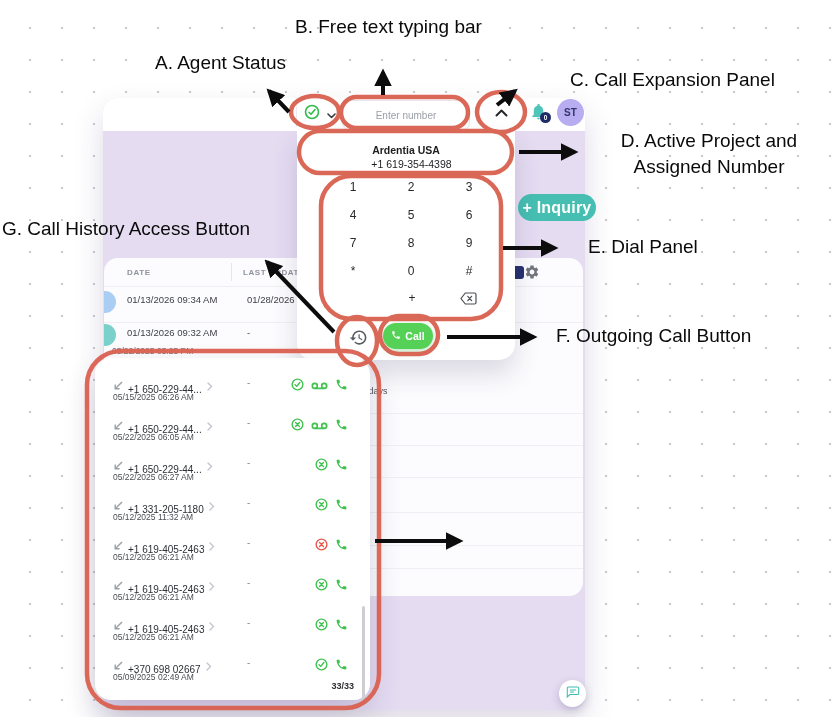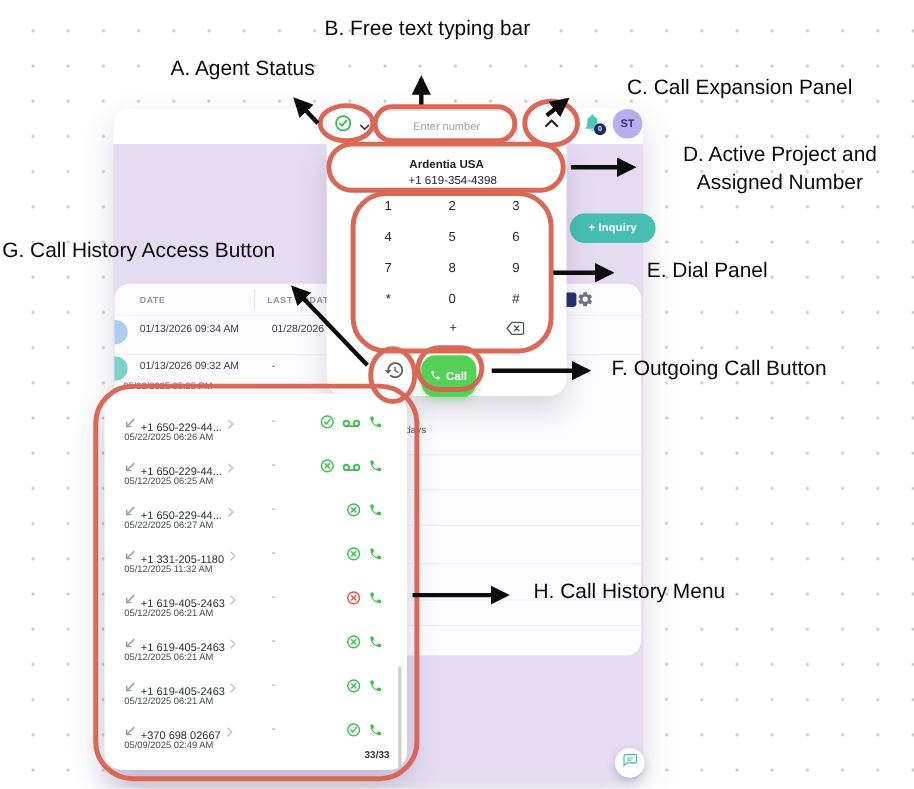--- a/index.html
+++ b/index.html
@@ -34,35 +34,35 @@
   .trow-avatar{position:absolute;left:-10px;width:22px;height:22px;border-radius:50%;}
   .trow-date{position:absolute;left:23px;font-size:9.5px;color:#3c3f45;}
   .trow-updated{position:absolute;left:143px;font-size:9.5px;color:#3c3f45;white-space:nowrap;}
   #clipped-row-text{position:absolute;left:8px;top:88px;font-size:8.5px;color:#6b6f76;}
   #gear-wrap{position:absolute;left:420px;top:6px;}
   #partial-btn{position:absolute;left:408px;top:8px;width:12px;height:13px;border-radius:3px;background:#25316e;}
   #frag-days{position:absolute;left:257px;top:128px;font-size:9px;color:#55585e;}
   #frag-hour{position:absolute;left:246px;top:286px;font-size:9px;color:#55585e;}
   
   #inquiry-btn{left:518px;top:194px;width:78px;height:27px;border-radius:14px;background:#46bfb2;z-index:3;
-    color:#fff;font-size:10px;font-weight:700;display:flex;align-items:center;justify-content:center;letter-spacing:.2px;}
+    color:#fff;font-size:16px;font-weight:700;display:flex;align-items:center;justify-content:center;letter-spacing:.2px;}
   
   #dialer-popup{left:297px;top:130px;width:218px;height:230px;background:#fff;border-radius:0 0 16px 16px;
     box-shadow:0 14px 26px rgba(50,40,90,.16);z-index:5;}
   #project-block{position:absolute;left:0;top:14px;width:100%;text-align:center;color:#1d1d20;}
   #project-name{font-size:10.5px;font-weight:700;}
   #project-number{font-size:10.5px;margin-top:2px;padding-left:11px;}
   #dialpad{position:absolute;left:27px;top:43px;width:174px;height:112px;display:grid;
     grid-template-columns:repeat(3,1fr);grid-auto-rows:28px;}
   .dial-key{display:flex;align-items:center;justify-content:center;font-size:12px;color:#2a2a2e;cursor:pointer;}
   #plus-key{position:absolute;left:102px;top:158px;width:26px;height:20px;display:flex;align-items:center;
     justify-content:center;font-size:12px;color:#2a2a2e;}
   #backspace-key{position:absolute;left:158px;top:160px;width:26px;height:16px;display:flex;align-items:center;justify-content:center;}
   #history-btn{position:absolute;left:50px;top:198px;width:22px;height:22px;display:flex;align-items:center;justify-content:center;}
-  #call-btn{position:absolute;left:86px;top:193px;width:50px;height:38px;border-radius:13px;background:#55d158;
+  #call-btn{position:absolute;left:86px;top:193px;width:50px;height:26px;border-radius:13px;background:#55d158;
     display:flex;align-items:center;justify-content:center;gap:4px;color:#fff;font-size:10.5px;font-weight:700;
     box-shadow:0 3px 8px rgba(60,190,80,.35);}
   
   #history-popup{left:95px;top:358px;width:275px;height:342px;background:#fff;border-radius:16px;
     box-shadow:0 16px 32px rgba(50,40,90,.2);z-index:6;}
   .hrow{position:absolute;left:0;width:100%;height:40px;}
   .hrow-line1{position:absolute;left:18px;top:1px;display:flex;align-items:flex-end;gap:5px;}
   .hrow-number{font-size:10px;font-weight:500;color:#2c2f35;white-space:nowrap;}
   .hrow-dash{position:absolute;left:152px;top:1px;font-size:10px;color:#8b8f96;}
   .hrow-icons{position:absolute;right:22px;top:1px;display:flex;align-items:center;gap:7px;}
@@ -212,21 +212,21 @@
               </svg></span>
             <span><svg width="17" height="11" viewBox="0 0 20 12">
                 <circle cx="4.5" cy="6.5" r="2.9" fill="none" stroke="#3fc24e" stroke-width="2"></circle>
                 <circle cx="15.5" cy="6.5" r="2.9" fill="none" stroke="#3fc24e" stroke-width="2"></circle>
                 <line x1="4.5" y1="9.4" x2="15.5" y2="9.4" stroke="#3fc24e" stroke-width="2"></line>
               </svg></span>
             <span><svg width="13" height="13" viewBox="0 0 24 24">
                 <path fill="#3fc24e" d="M6.62 10.79c1.44 2.83 3.76 5.14 6.59 6.59l2.2-2.21c.27-.27.67-.36 1.02-.24 1.12.37 2.33.57 3.57.57.55 0 1 .45 1 1V20c0 .55-.45 1-1 1-9.39 0-17-7.61-17-17 0-.55.45-1 1-1h3.5c.55 0 1 .45 1 1 0 1.25.2 2.45.57 3.57.11.35.03.74-.25 1.02l-2.2 2.2z"></path>
               </svg></span>
           </span>
-     <div class="hrow-date">05/22/2025 06:26 AM</div>
+     <div class="hrow-date">05/15/2025 06:26 AM</div>
         </div>
         <div class="hrow" style="top: 58px;">
           <div class="hrow-line1">
        <span><svg width="10" height="10" viewBox="0 0 10 10">
                 <path d="M9 1L2.8 7.2" stroke="#9aa0a8" stroke-width="1.4" fill="none"></path>
                 <path d="M2.2 3.4v4.4h4.4" stroke="#9aa0a8" stroke-width="1.4" fill="none"></path>
               </svg></span>
        <span class="hrow-number">+1 650-229-44...</span>
        <span><svg width="6" height="9" viewBox="0 0 6 9">
                 <path d="M1 1l3.5 3.5L1 8" fill="none" stroke="#c2c6cc" stroke-width="1.4" stroke-linecap="round"></path>
@@ -240,21 +240,21 @@
               </svg></span>
             <span><svg width="17" height="11" viewBox="0 0 20 12">
                 <circle cx="4.5" cy="6.5" r="2.9" fill="none" stroke="#3fc24e" stroke-width="2"></circle>
                 <circle cx="15.5" cy="6.5" r="2.9" fill="none" stroke="#3fc24e" stroke-width="2"></circle>
                 <line x1="4.5" y1="9.4" x2="15.5" y2="9.4" stroke="#3fc24e" stroke-width="2"></line>
               </svg></span>
             <span><svg width="13" height="13" viewBox="0 0 24 24">
                 <path fill="#3fc24e" d="M6.62 10.79c1.44 2.83 3.76 5.14 6.59 6.59l2.2-2.21c.27-.27.67-.36 1.02-.24 1.12.37 2.33.57 3.57.57.55 0 1 .45 1 1V20c0 .55-.45 1-1 1-9.39 0-17-7.61-17-17 0-.55.45-1 1-1h3.5c.55 0 1 .45 1 1 0 1.25.2 2.45.57 3.57.11.35.03.74-.25 1.02l-2.2 2.2z"></path>
               </svg></span>
           </span>
-     <div class="hrow-date">05/12/2025 06:25 AM</div>
+     <div class="hrow-date">05/22/2025 06:05 AM</div>
         </div>
         <div class="hrow" style="top: 98px;">
           <div class="hrow-line1">
        <span><svg width="10" height="10" viewBox="0 0 10 10">
                 <path d="M9 1L2.8 7.2" stroke="#9aa0a8" stroke-width="1.4" fill="none"></path>
                 <path d="M2.2 3.4v4.4h4.4" stroke="#9aa0a8" stroke-width="1.4" fill="none"></path>
               </svg></span>
        <span class="hrow-number">+1 650-229-44...</span>
        <span><svg width="6" height="9" viewBox="0 0 6 9">
                 <path d="M1 1l3.5 3.5L1 8" fill="none" stroke="#c2c6cc" stroke-width="1.4" stroke-linecap="round"></path>
@@ -432,15 +432,14 @@
   <div class="callout-label" style="left:155px;top:52px">A. Agent Status</div>
   <div class="callout-label" style="left:295px;top:16px">B. Free text typing bar</div>
   <div class="callout-label" style="left:570px;top:69px">C. Call Expansion Panel</div>
   <div class="callout-label" id="label-d" style="left:599px;top:128px">
     <div>D. Active Project and</div>
     <div>Assigned Number</div>
   </div>
   <div class="callout-label" style="left:588px;top:236px">E. Dial Panel</div>
   <div class="callout-label" style="left:556px;top:325px">F. Outgoing Call Button</div>
   <div class="callout-label" style="left:2px;top:218px">G. Call History Access Button</div>
-  <div class="callout-label" style="left:485px;top:528px">H. Call History Menu</div>
 
 </div>
 
 </body></html>

